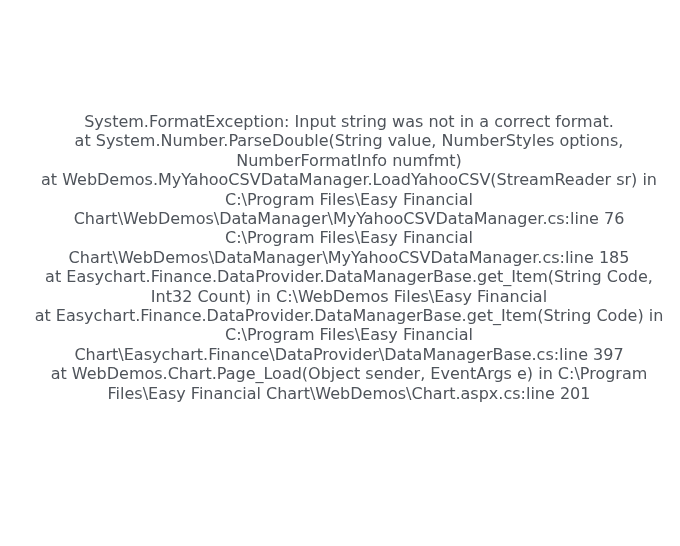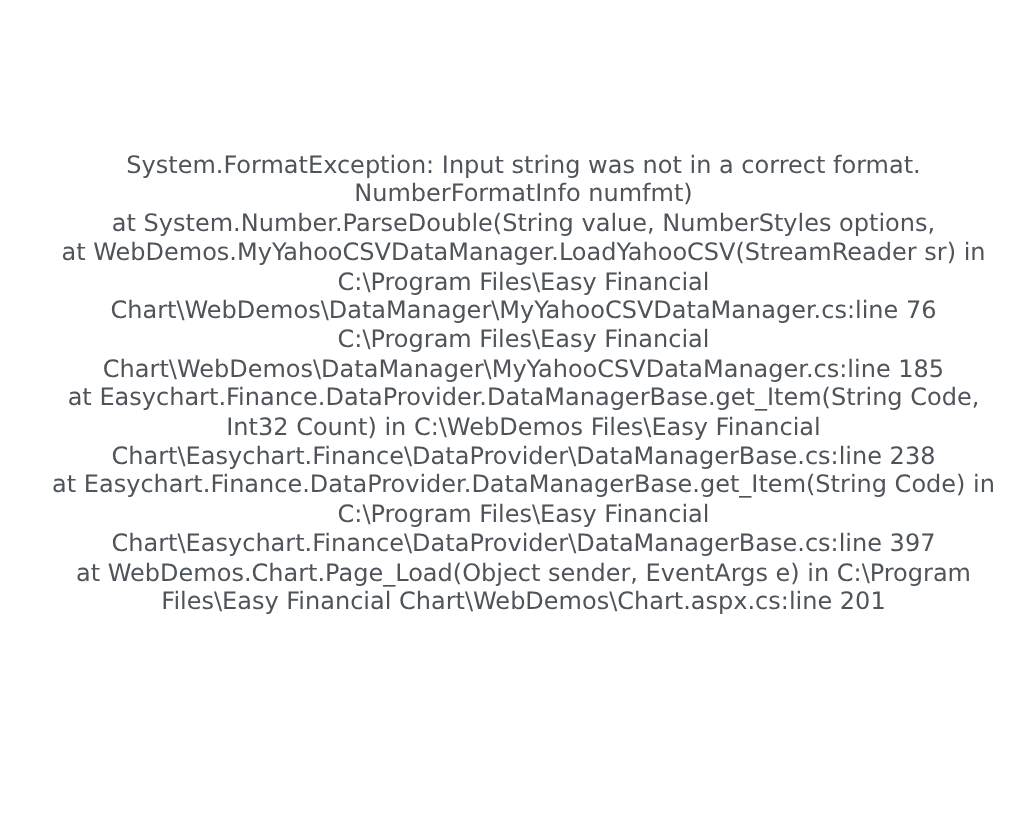--- a/index.html
+++ b/index.html
@@ -9,48 +9,47 @@
   .page {
     position: relative;
     width: 680px;
     height: 546px;
     background: #ffffff;
     overflow: hidden;
     font-family: "DejaVu Sans", sans-serif;
   }
   .stack-trace {
     position: absolute;
-    top: 100px;
+    top: 112px;
     left: 0;
     right: 0;
     padding-left: 18px;
     text-align: center;
     font-size: 16px;
     line-height: 19.4px;
     color: #4f545b;
   }
   .trace-line {
     white-space: nowrap;
   }
 </style>
 </head>
 <body>
 
 <div class="page">
   <div class="stack-trace">
       <div class="trace-line">System.FormatException: Input string was not in a correct format.</div>
+      <div class="trace-line">at System.Number.ParseDouble(String value, NumberStyles options,</div>
       <div class="trace-line">NumberFormatInfo numfmt)</div>
-      <div class="trace-line">at System.Number.ParseDouble(String value, NumberStyles options,</div>
       <div class="trace-line">at WebDemos.MyYahooCSVDataManager.LoadYahooCSV(StreamReader sr) in</div>
       <div class="trace-line">C:\Program Files\Easy Financial</div>
       <div class="trace-line">Chart\WebDemos\DataManager\MyYahooCSVDataManager.cs:line 76</div>
       <div class="trace-line">C:\Program Files\Easy Financial</div>
       <div class="trace-line">Chart\WebDemos\DataManager\MyYahooCSVDataManager.cs:line 185</div>
       <div class="trace-line">at Easychart.Finance.DataProvider.DataManagerBase.get_Item(String Code,</div>
       <div class="trace-line">Int32 Count) in C:\WebDemos Files\Easy Financial</div>
-      <div class="trace-line">Chart\Easychart.Finance\DataProvider\DataManagerBase.cs:line 238</div>
       <div class="trace-line">at Easychart.Finance.DataProvider.DataManagerBase.get_Item(String Code) in</div>
       <div class="trace-line">C:\Program Files\Easy Financial</div>
       <div class="trace-line">Chart\Easychart.Finance\DataProvider\DataManagerBase.cs:line 397</div>
       <div class="trace-line">at WebDemos.Chart.Page_Load(Object sender, EventArgs e) in C:\Program</div>
       <div class="trace-line">Files\Easy Financial Chart\WebDemos\Chart.aspx.cs:line 201</div>
     </div>
 </div>
 
 </body></html>

